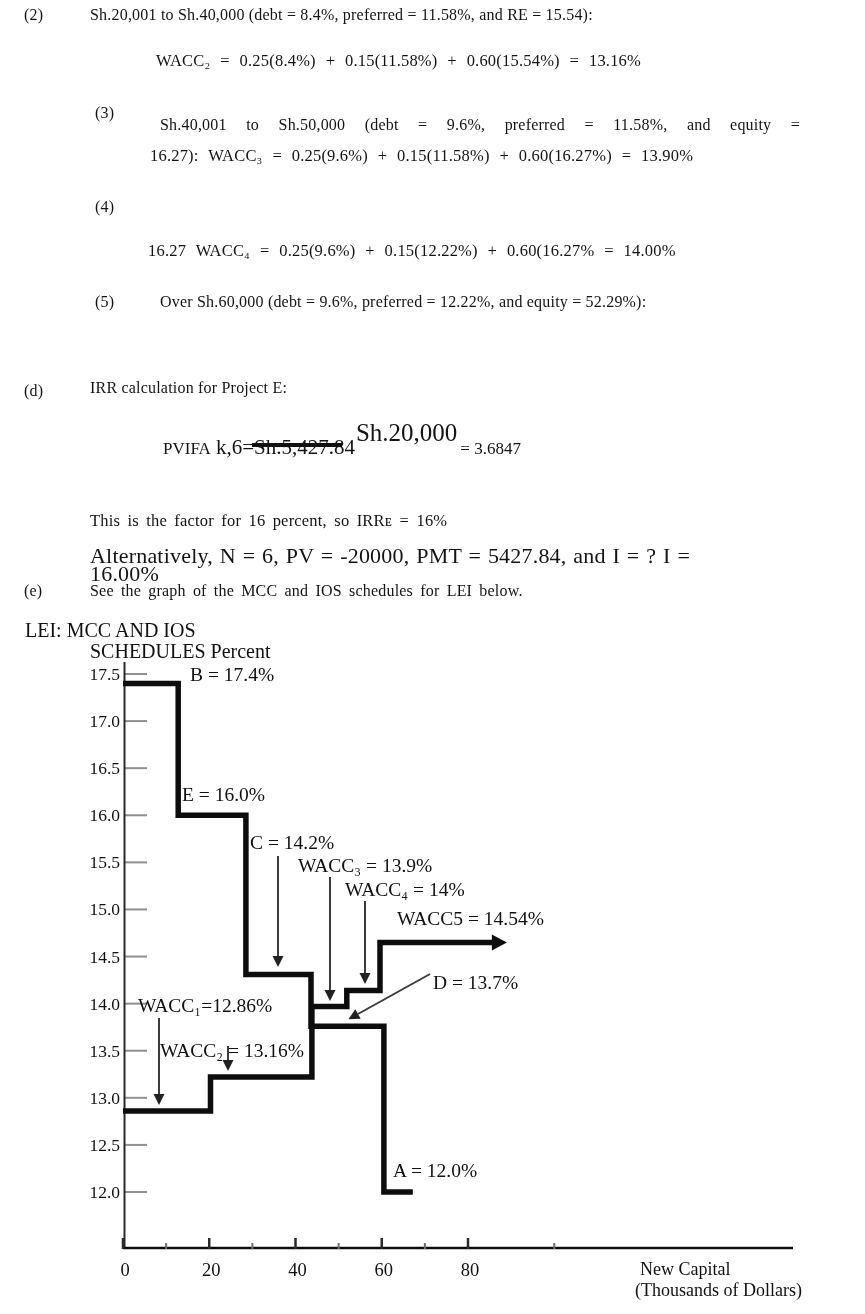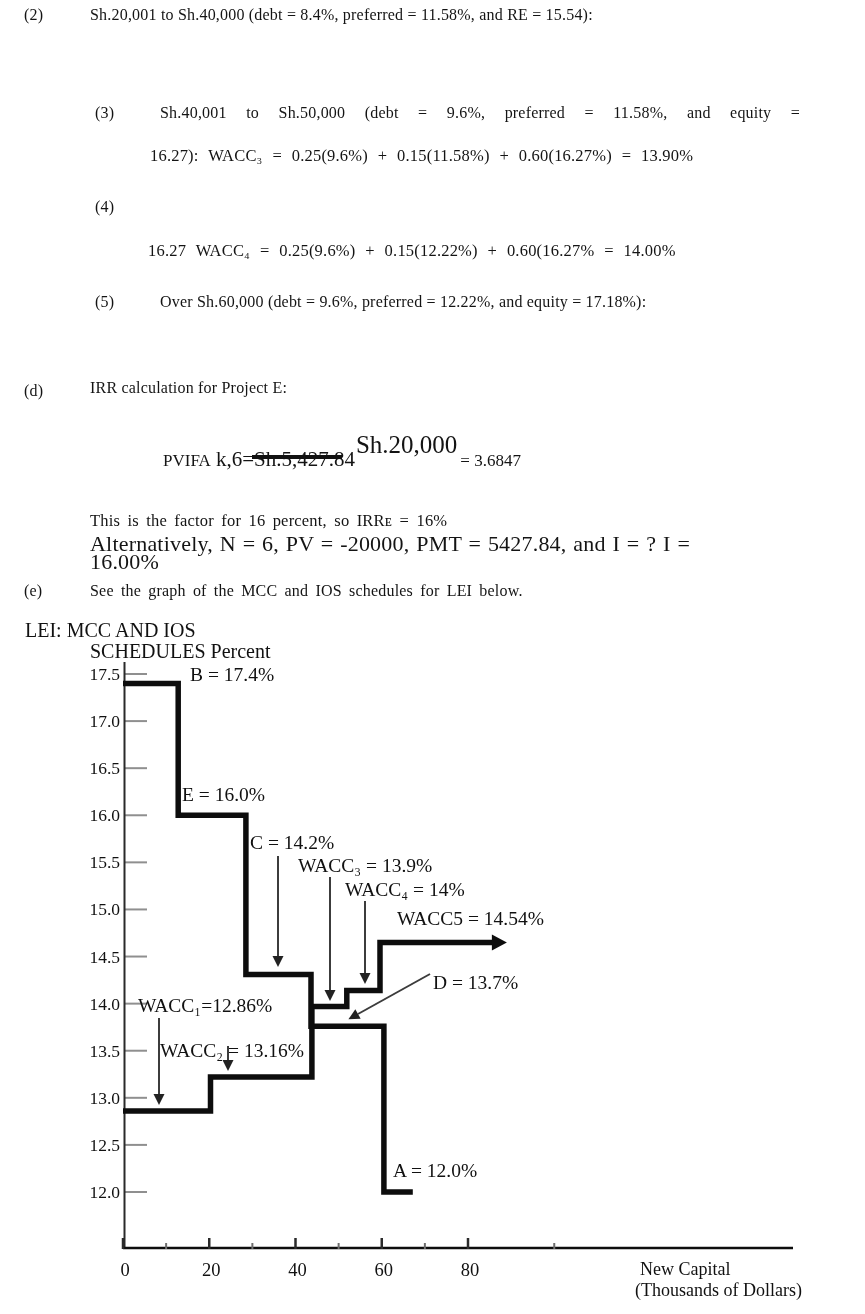--- a/index.html
+++ b/index.html
@@ -2,24 +2,24 @@
 <html><head>
 <meta charset="utf-8">
 <style>
   html,body{margin:0;padding:0;background:#ffffff;}
   body{width:865px;height:1314px;position:relative;overflow:hidden;
        font-family:"Liberation Serif","DejaVu Serif",serif;color:#141414;}
   .page{position:absolute;left:0;top:0;width:865px;height:1314px;}
   #chart-svg{position:absolute;left:0;top:0;width:865px;height:1314px;}
   #chart-svg text{font-family:"Liberation Serif","DejaVu Serif",serif;}
   .tl{position:absolute;white-space:pre;font-size:16px;letter-spacing:.2px;line-height:18px;}
-  .just{white-space:normal;text-align:justify;text-align-last:justify;letter-spacing:.2px;}
+  .just{white-space:normal;text-align:justify;text-align-last:justify;letter-spacing:.2px;margin-top:12px;}
   .math{font-size:16.5px;word-spacing:5.5px;letter-spacing:.2px;}
   .sp3{word-spacing:3px;text-align:center;}
-  .formula{position:absolute;left:163px;top:444px;white-space:nowrap;text-align:right;}
+  .formula{position:absolute;left:163px;top:432px;white-space:nowrap;text-align:right;}
   .f-pvifa{font-size:17px;margin-right:5px;vertical-align:baseline;}
   .f-k6{font-size:21px;vertical-align:baseline;}
   .f-denom{font-size:21px;position:relative;display:inline-block;vertical-align:baseline;}
   .f-denom::after{content:"";position:absolute;left:-2px;right:13px;top:8px;height:4px;background:#111;}
   .f-num{font-size:25px;position:relative;top:-13px;margin-left:1px;margin-right:3px;}
   .f-eq{font-size:17px;}
 </style>
 </head>
 <body>
 
@@ -93,30 +93,31 @@
       <text x="433" y="989" font-size="19.5" fill="#111111">D = 13.7%</text>
       <text x="138" y="1012" font-size="19.5" fill="#111111">WACC₁=12.86%</text>
       <text x="160" y="1057" font-size="19.5" fill="#111111">WACC₂ = 13.16%</text>
       <text x="393" y="1177" font-size="19.5" fill="#111111">A = 12.0%</text>
       <text x="640" y="1275" font-size="18" fill="#111111">New Capital</text>
       <text x="635" y="1296" font-size="18" fill="#111111">(Thousands of Dollars)</text>
     </svg>
 
   <div class="tl" style="left:24px;top:6px">(2)</div>
   <div class="tl" style="left:90px;top:6px">Sh.20,001 to Sh.40,000 (debt = 8.4%, preferred = 11.58%, and RE = 15.54):</div>
+  <div class="tl math" style="left:156px;top:52px">WACC₂ = 0.25(8.4%) + 0.15(11.58%) + 0.60(15.54%) = 13.16%</div>
 
   <div class="tl" style="left:95px;top:104px">(3)</div>
   <div class="tl just" style="left:160px;top:104px;width:640px">Sh.40,001 to Sh.50,000 (debt = 9.6%, preferred = 11.58%, and equity =</div>
   <div class="tl math" style="left:150px;top:147px">16.27): WACC₃ = 0.25(9.6%) + 0.15(11.58%) + 0.60(16.27%) = 13.90%</div>
 
   <div class="tl" style="left:95px;top:198px">(4)</div>
   <div class="tl math" style="left:148px;top:242px">16.27 WACC₄ = 0.25(9.6%) + 0.15(12.22%) + 0.60(16.27% = 14.00%</div>
 
   <div class="tl" style="left:95px;top:293px">(5)</div>
-  <div class="tl" style="left:160px;top:293px">Over Sh.60,000 (debt = 9.6%, preferred = 12.22%, and equity = 17.18%):</div>
+  <div class="tl" style="left:160px;top:293px">Over Sh.60,000 (debt = 9.6%, preferred = 12.22%, and equity = 52.29%):</div>
 
   <div class="tl" style="left:24px;top:382px">(d)</div>
   <div class="tl" style="left:90px;top:379px">IRR calculation for Project E:</div>
 
   <div class="formula">
     <span class="f-pvifa">PVIFA</span><span class="f-k6">k,6=</span><span class="f-denom">Sh.5,427.84</span><span class="f-num">Sh.20,000</span><span class="f-eq">= 3.6847</span>
   </div>
 
   <div class="tl sp3" style="left:90px;top:512px;font-size:16.5px">This is the factor for 16 percent, so IRRᴇ = 16%</div>
   <div class="tl just" style="left:90px;top:535px;width:600px;font-size:22px">Alternatively, N = 6, PV = -20000, PMT = 5427.84, and I = ? I = 16.00%</div>

